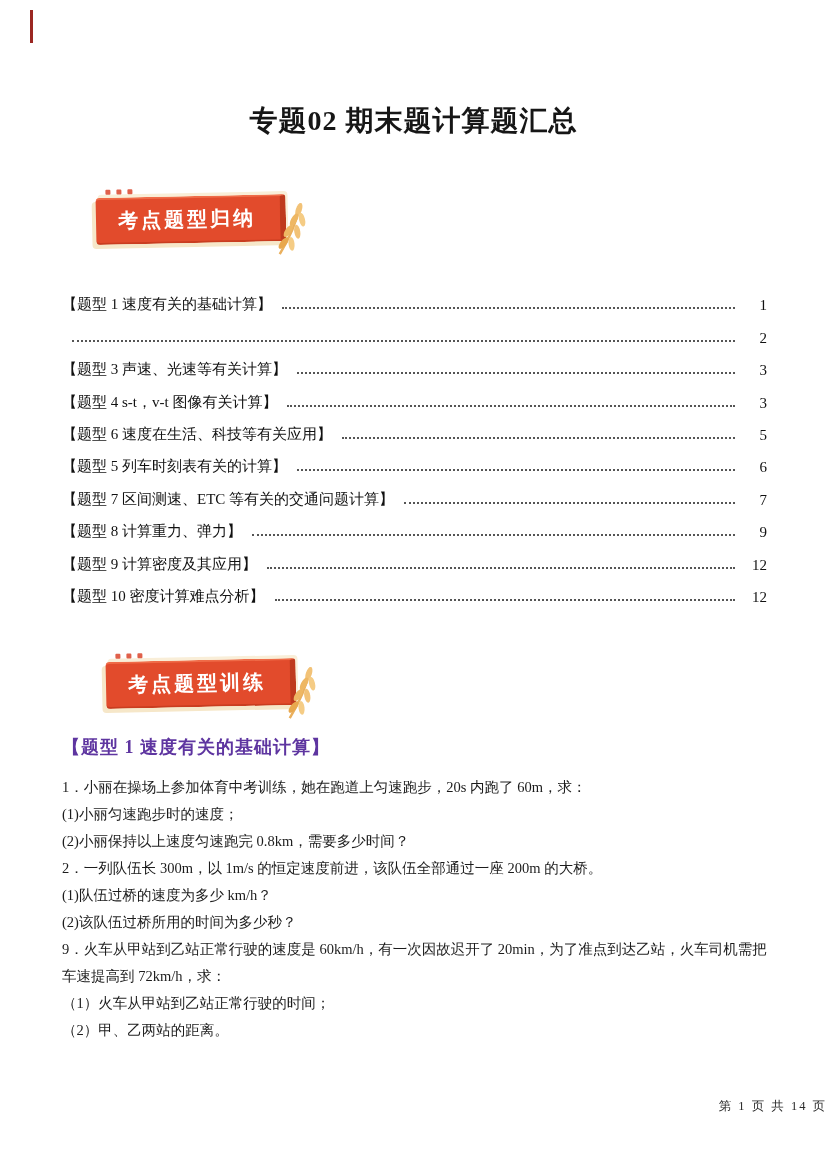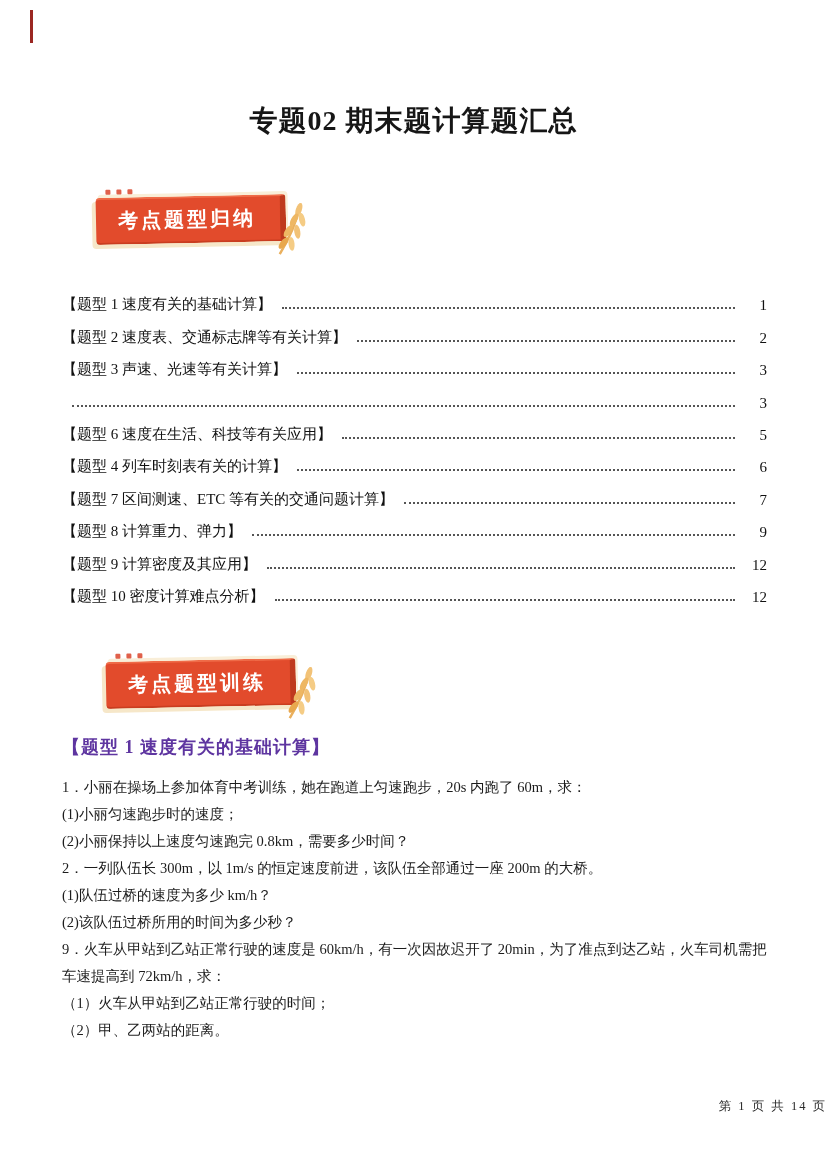--- a/index.html
+++ b/index.html
@@ -126,40 +126,40 @@
     </svg>
   </div>
 
   <div class="toc">
     <div class="toc-row">
       <span class="toc-label">【题型 1 速度有关的基础计算】</span>
       <span class="toc-dots"></span>
       <span class="toc-page">1</span>
     </div>
     <div class="toc-row">
-      <span class="toc-label">【题型 2 速度表、交通标志牌等有关计算】</span>
       <span class="toc-dots"></span>
       <span class="toc-page">2</span>
     </div>
     <div class="toc-row">
       <span class="toc-label">【题型 3 声速、光速等有关计算】</span>
       <span class="toc-dots"></span>
       <span class="toc-page">3</span>
     </div>
     <div class="toc-row">
+      <span class="toc-label">【题型 4 s-t，v-t 图像有关计算】</span>
       <span class="toc-dots"></span>
       <span class="toc-page">3</span>
     </div>
     <div class="toc-row">
       <span class="toc-label">【题型 6 速度在生活、科技等有关应用】</span>
       <span class="toc-dots"></span>
       <span class="toc-page">5</span>
     </div>
     <div class="toc-row">
-      <span class="toc-label">【题型 4 列车时刻表有关的计算】</span>
+      <span class="toc-label">【题型 5 列车时刻表有关的计算】</span>
       <span class="toc-dots"></span>
       <span class="toc-page">6</span>
     </div>
     <div class="toc-row">
       <span class="toc-label">【题型 7 区间测速、ETC 等有关的交通问题计算】</span>
       <span class="toc-dots"></span>
       <span class="toc-page">7</span>
     </div>
     <div class="toc-row">
       <span class="toc-label">【题型 8 计算重力、弹力】</span>

